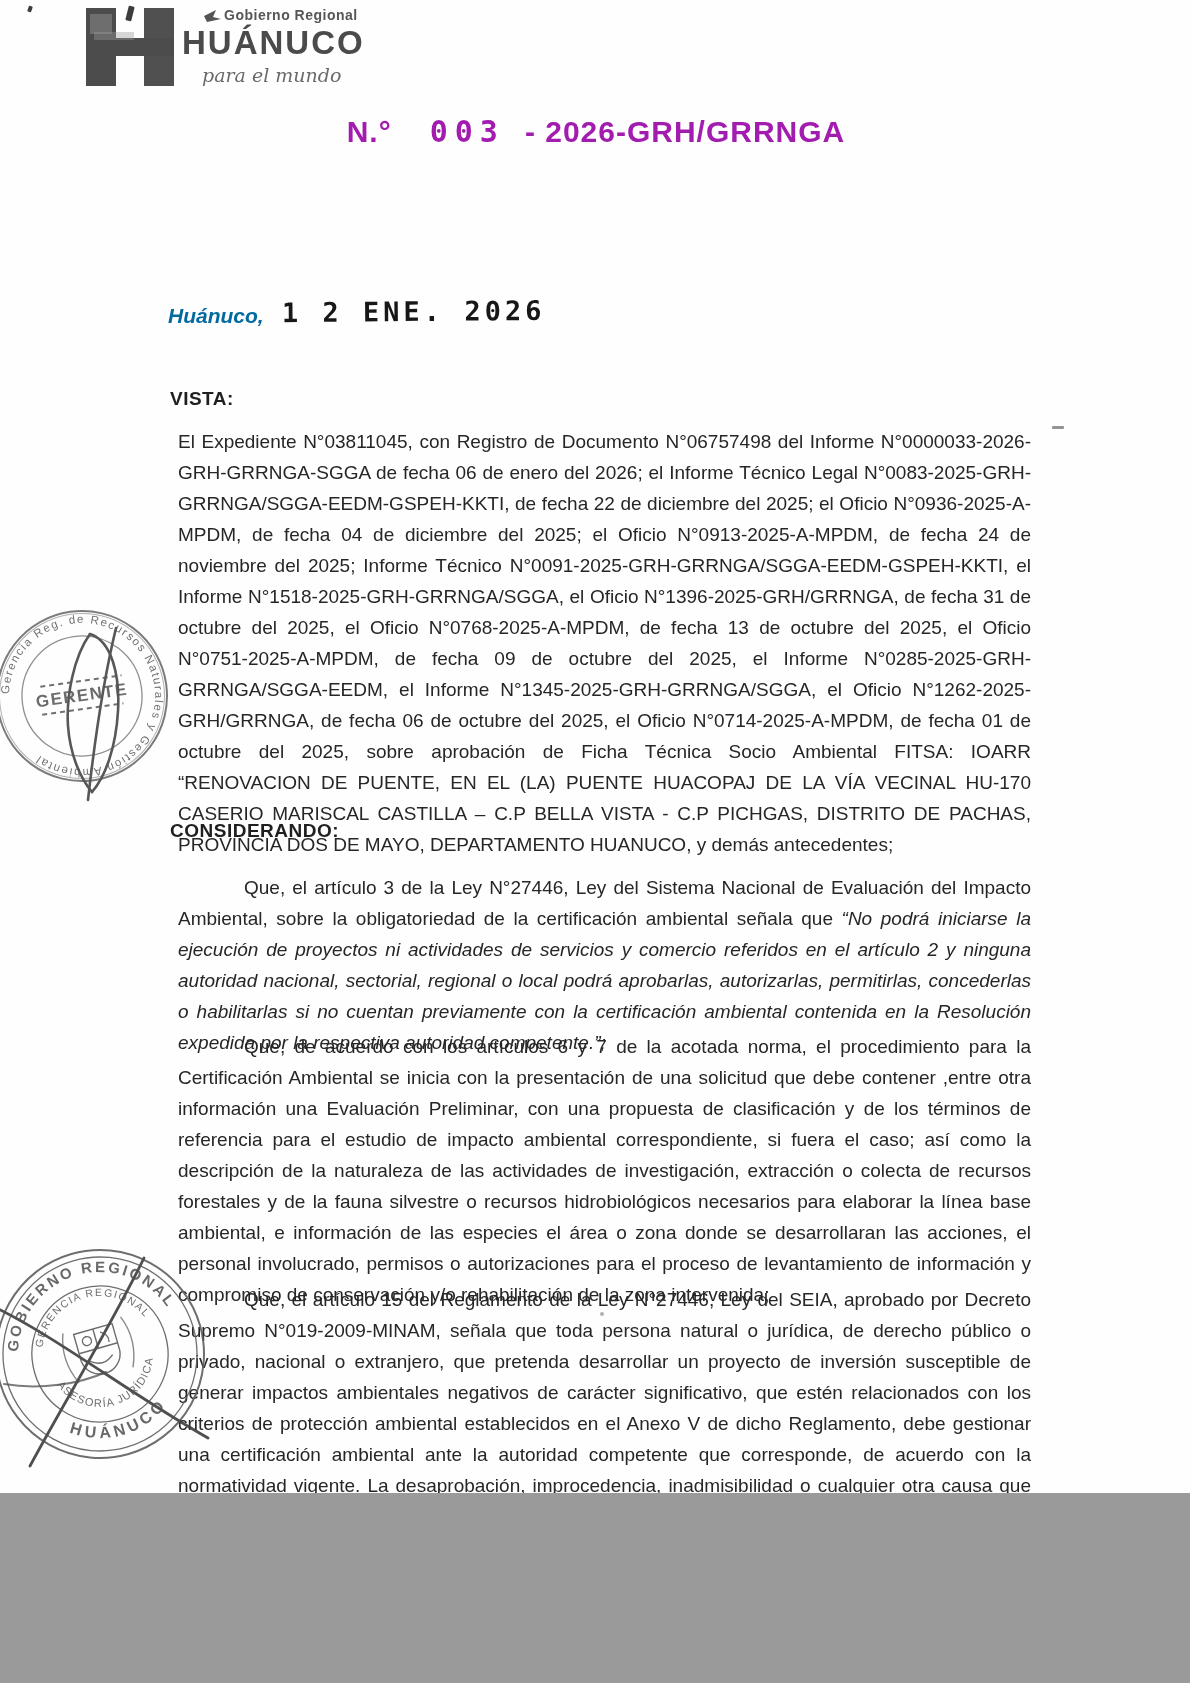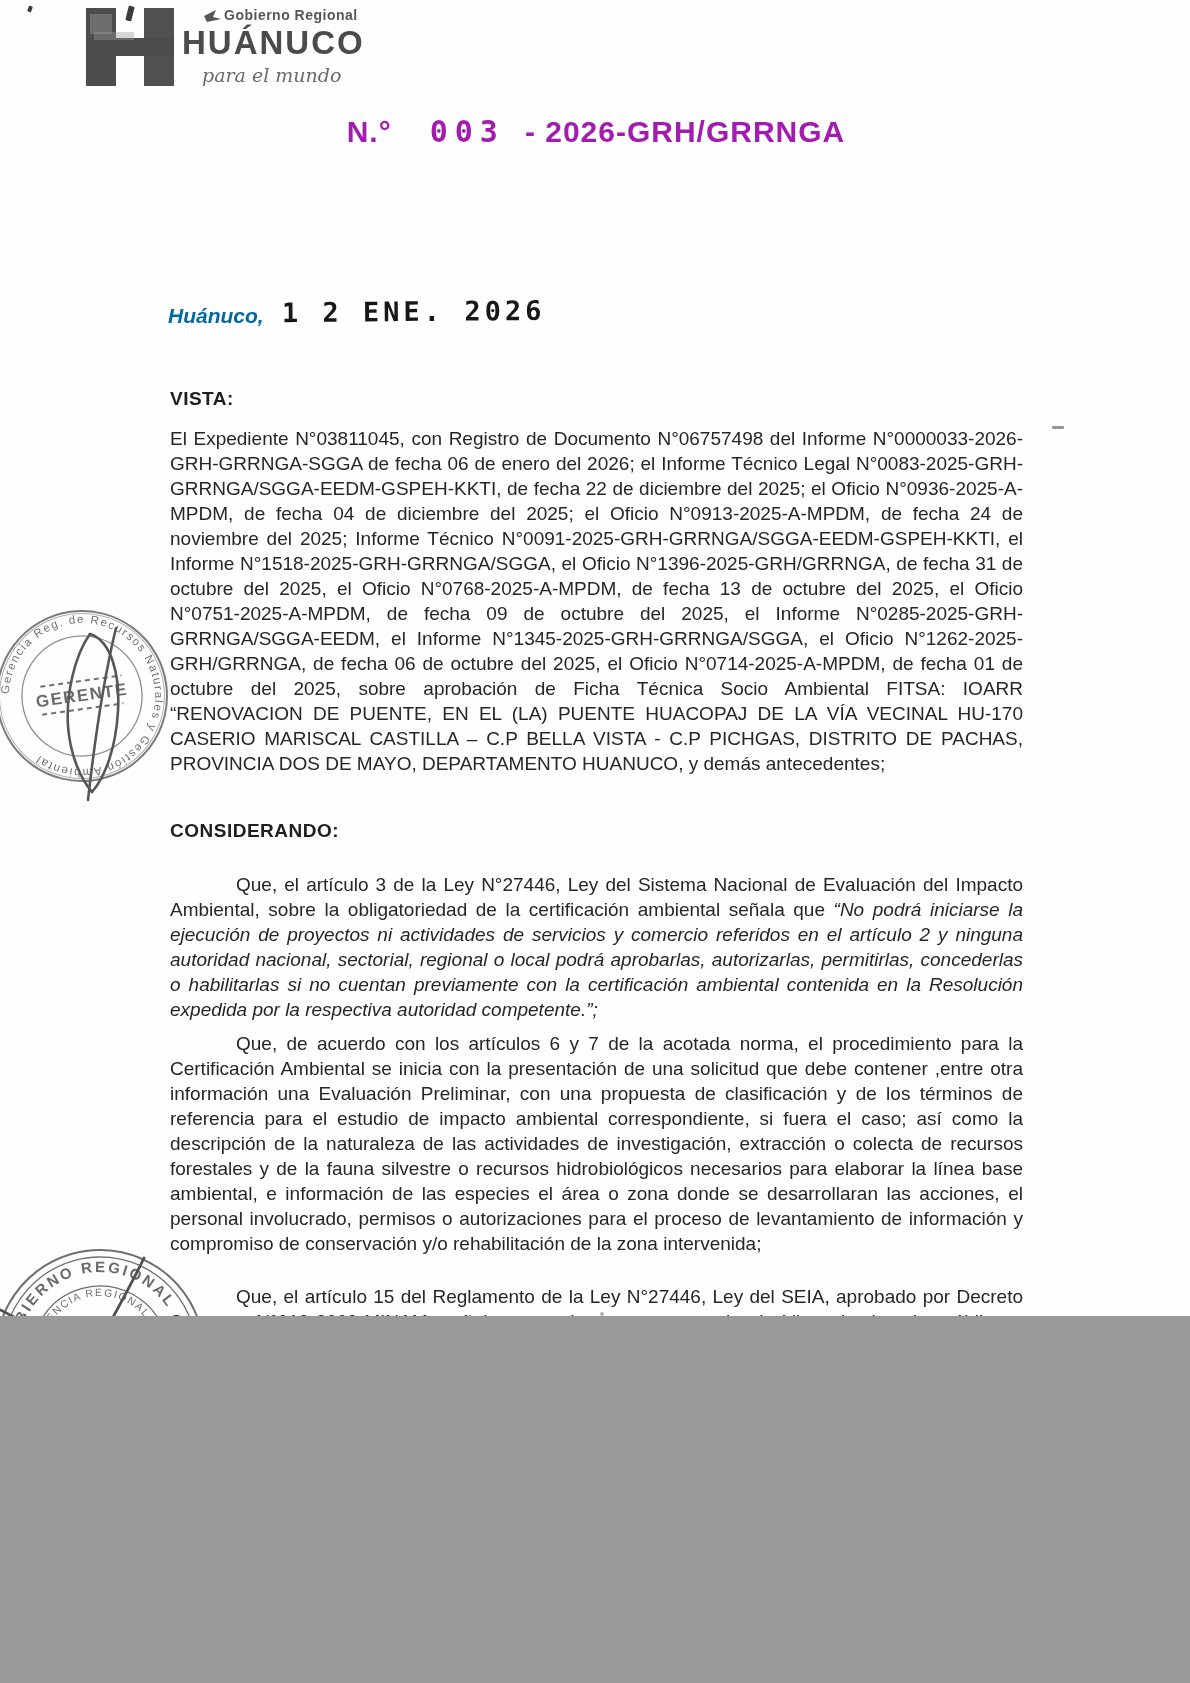--- a/index.html
+++ b/index.html
@@ -1,18 +1,18 @@
 <!DOCTYPE html>
 <html><head>
 <meta charset="utf-8">
 <style>
   * { margin:0; padding:0; box-sizing:border-box; }
   html,body { background:#9a9a9a; }
   .page {
-    position:relative; width:1190px; height:1316px;
+    position:relative; width:1190px; height:1493px;
     background:#fefefe; overflow:hidden;
     font-family:"Liberation Sans", sans-serif;
     color:#232323;
   }
   
   .logo { position:absolute; left:84px; top:2px; }
   
   .title-block { position:absolute; left:170px; top:108px; width:852px; text-align:center; }
   .title-script {
     font-family:"DejaVu Serif", serif; font-style:italic; font-weight:bold;
@@ -35,22 +35,22 @@
     display:inline-block; margin-left:14px; transform:translateY(-2px) rotate(-0.5deg);
     font-family:"DejaVu Sans Mono", monospace; font-weight:bold;
     font-size:27px; letter-spacing:4px; color:#171717;
   }
   
   .heading {
     position:absolute; left:170px; font-weight:bold; font-size:19px;
     letter-spacing:.5px; color:#1f1f1f;
   }
   .para {
-    position:absolute; left:170px; width:853px;
-    font-size:19px; line-height:25px; text-align:justify; color:#262626;
+    position:absolute; left:178px; width:853px;
+    font-size:19px; line-height:31px; text-align:justify; color:#262626;
   }
   .indent { text-indent:66px;margin-top:8px; }
   .justify-last { text-align-last:justify; }
   .q-italic { font-style:italic; }
   
   .seal { position:absolute; pointer-events:none; }
   
   .speck { position:absolute; background:#3c3c3c; border-radius:1px; }
   .smudge { position:absolute; background:rgba(60,60,60,.10); filter:blur(1.5px); border-radius:2px; }
 </style>

